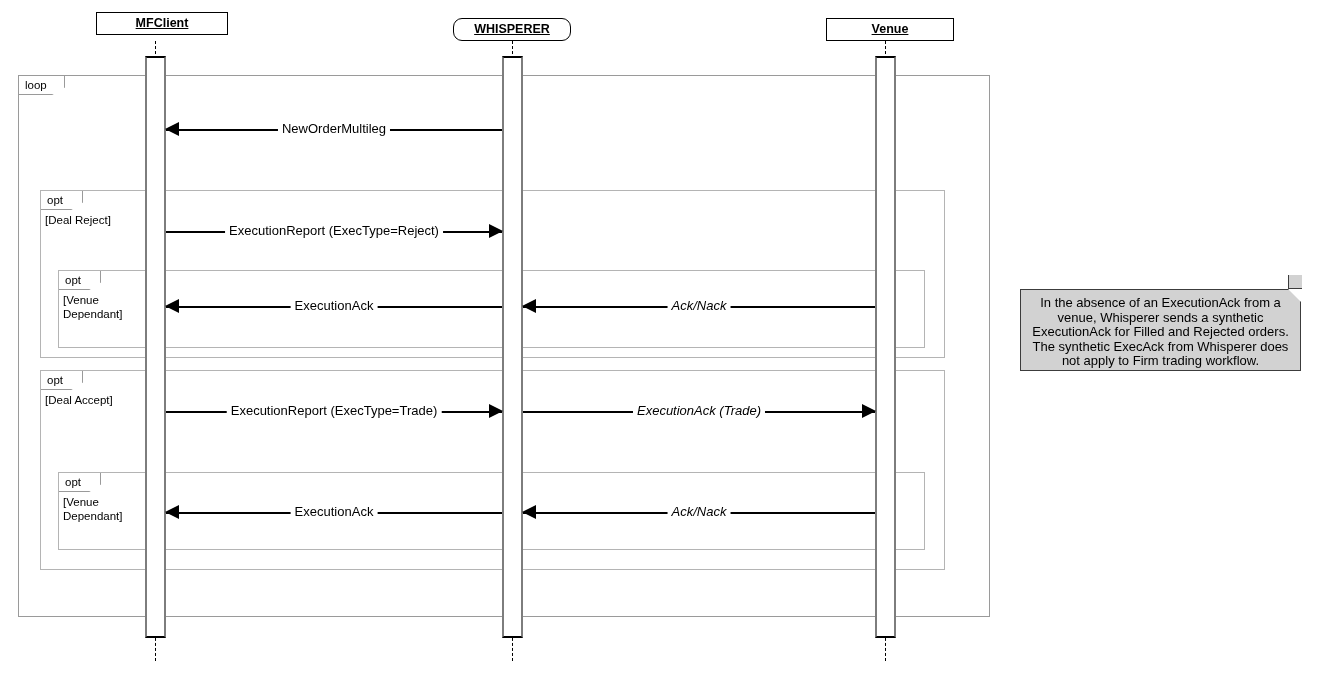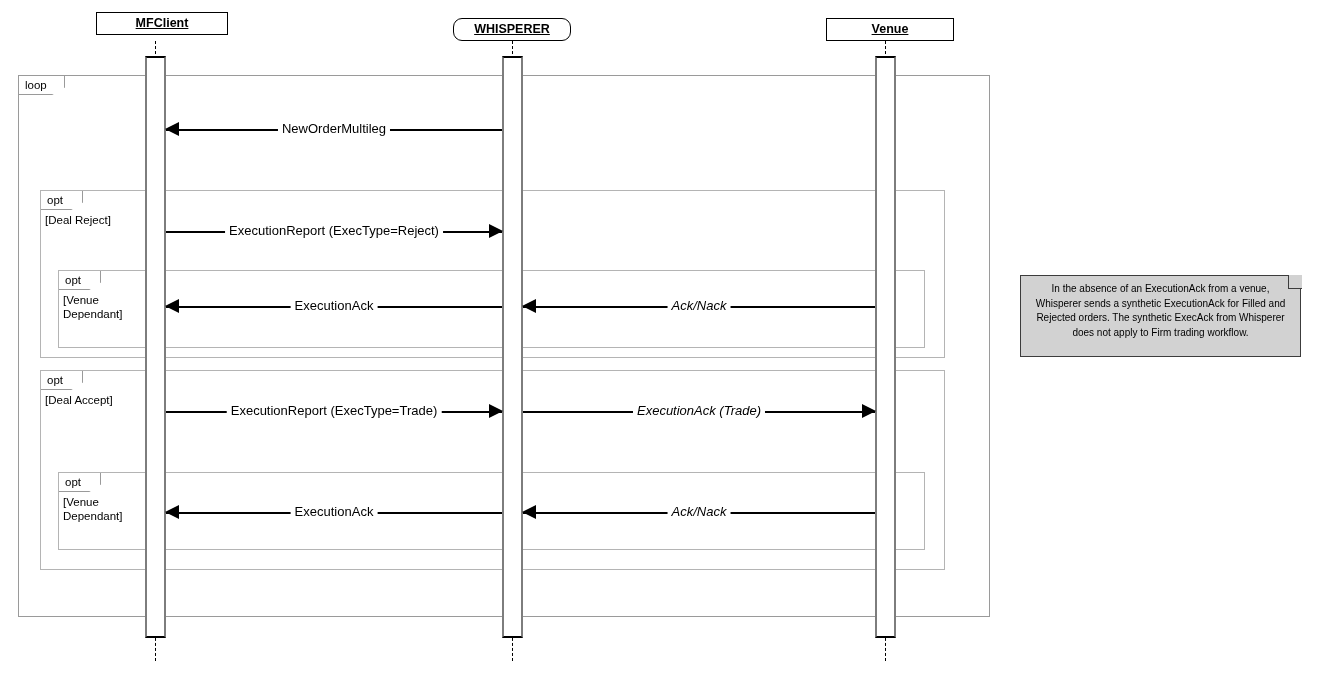--- a/index.html
+++ b/index.html
@@ -136,27 +136,28 @@
   .msg-label.italic {
     font-style: italic;
   }
 
   
   .note {
     position: absolute;
     box-sizing: border-box;
     background: #d2d2d2;
     border: 1px solid #3c3c3c;
-    font-size: 10px;
+    font-size: 13px;
     color: #000000;
     line-height: 14.5px;
     text-align: center;
     padding: 6px 8px 0 8px;
     -webkit-clip-path: polygon(0 0, calc(100% - 13px) 0, 100% 13px, 100% 100%, 0 100%);
     clip-path: polygon(0 0, calc(100% - 13px) 0, 100% 13px, 100% 100%, 0 100%);
+    margin-top: 14px;
   }
   .note-fold {
     position: absolute;
     top: 0;
     right: 0;
     width: 13px;
     height: 13px;
     border-left: 1px solid #3c3c3c;
     border-bottom: 1px solid #3c3c3c;
     background: #d2d2d2;

